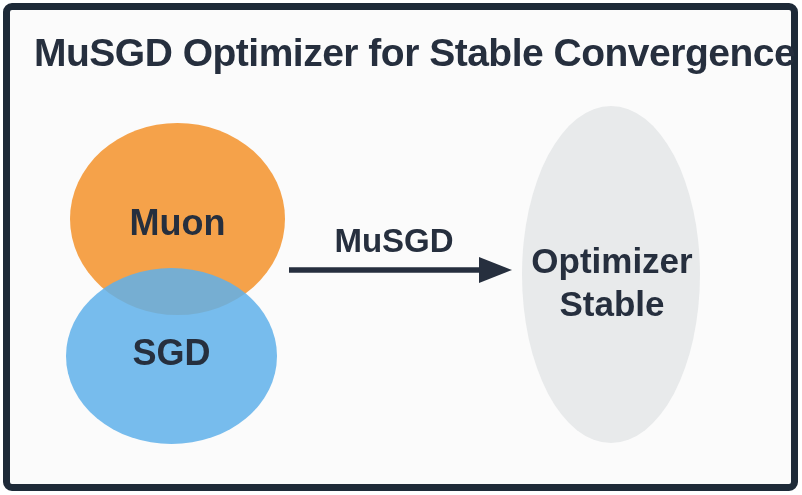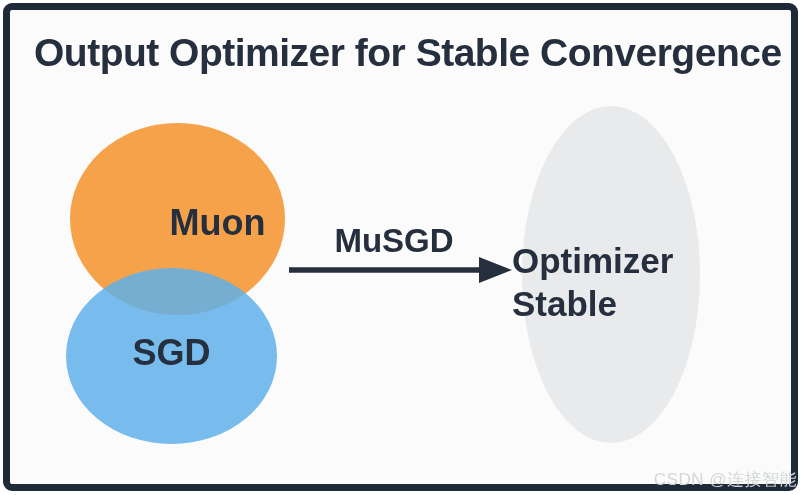--- a/index.html
+++ b/index.html
@@ -18,57 +18,56 @@
     color:#262F3E; white-space:nowrap;
   }
   .ellipse { position:absolute; border-radius:50%; }
   .muon-ellipse   { left:70px;  top:123px; width:215px; height:192px; background:#F5A24A; }
   .sgd-ellipse    { left:66px;  top:268px; width:211px; height:176px; background:rgba(95,176,234,0.85); }
   .output-ellipse { left:522px; top:106px; width:178px; height:337px; background:#E8EAEB; }
   .node-label {
     position:absolute; text-align:center; color:#262F3E;
     font-weight:700; line-height:1.0;
   }
-  .muon-label { left:70px;  top:205px; width:215px; font-size:36px;margin-left:40px; }
+  .muon-label { left:70px;  top:205px; width:215px; font-size:36px; }
   .sgd-label  { left:66px;  top:335px; width:211px; font-size:36px;text-align:center; }
   .arrow-label {
     position:absolute; left:294px; top:222px; width:200px;
     text-align:center; color:#262F3E; font-size:33px; font-weight:700;
   }
   .output-label {
     position:absolute; left:512px; top:240px; width:200px;
-    text-align:left; color:#262F3E; font-size:35px; font-weight:700;
+    text-align:center; color:#262F3E; font-size:35px; font-weight:700;
     line-height:1.22;
   }
   .arrow-svg { position:absolute; left:285px; top:252px; }
   .watermark {
     position:absolute; right:5px; top:468px;
     font-size:17px; color:#D3D7DA; letter-spacing:0.5px;
     font-weight:400; white-space:nowrap;
   }
 </style>
 </head>
 <body>
 
 <div class="stage">
   <div class="frame"></div>
 
-  <div class="title">Output Optimizer for Stable Convergence</div>
+  <div class="title">MuSGD Optimizer for Stable Convergence</div>
 
   <div class="ellipse muon-ellipse"></div>
   <div class="ellipse sgd-ellipse"></div>
   <div class="node-label muon-label">Muon</div>
   <div class="node-label sgd-label">SGD</div>
 
   <div class="arrow-label">MuSGD</div>
   <svg class="arrow-svg" width="232" height="36" viewBox="0 0 232 36">
     <line x1="4" y1="18" x2="198" y2="18" stroke="#262F3E" stroke-width="5.5"></line>
     <polygon points="194,5 227,18 194,31" fill="#262F3E"></polygon>
   </svg>
 
   <div class="ellipse output-ellipse"></div>
   <div class="output-label">
     <span>Optimizer</span><br>
     <span>Stable</span>
   </div>
 
-  <div class="watermark">CSDN @连接智能</div>
 </div>
 
 </body></html>

